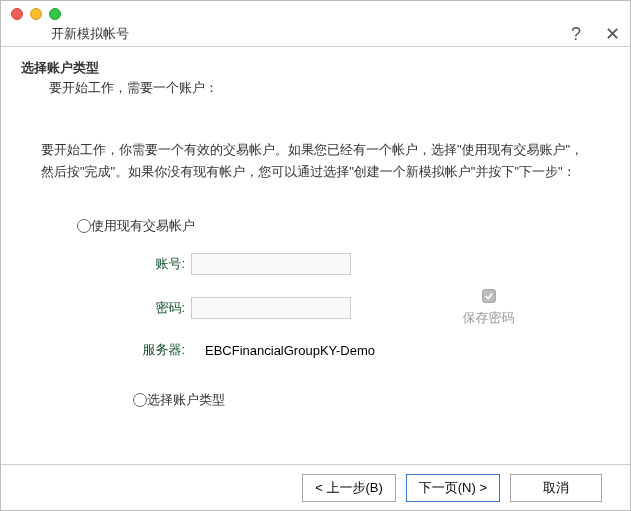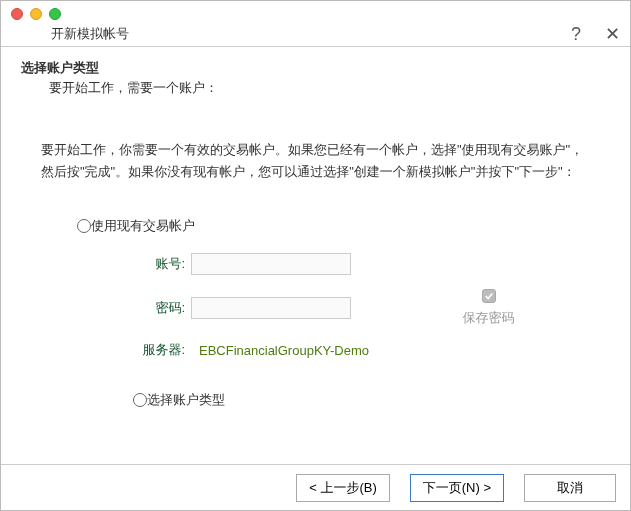--- a/index.html
+++ b/index.html
@@ -151,34 +151,34 @@
     align-items: center;
     justify-content: center;
   }
   .checkbox svg { width: 10px; height: 10px; }
   .server-row {
     margin: 14px 0 0 54px;
     display: grid;
     grid-template-columns: 60px auto;
     align-items: center;
   }
-  .server-value { font-size: 13px; color: #4d7c0f; margin-left: 8px; }
+  .server-value { font-size: 13px; color: #000000; margin-left: 14px; }
   .options-lower {
     margin: 26px 0 0 56px;
   }
   .options-lower .radio-row { margin-bottom: 8px; }
 
   .footer {
     height: 46px;
     border-top: 1px solid #ccc;
     display: flex;
     align-items: center;
     justify-content: flex-end;
-    gap: 20px;
-    padding: 0 14px;
+    gap: 10px;
+    padding: 0 28px;
   }
   .btn {
     height: 28px;
     min-width: 92px;
     padding: 0 12px;
     font-size: 13px;
     background: #fff;
     border: 1px solid #aaa;
     cursor: default;
     display: inline-flex;

